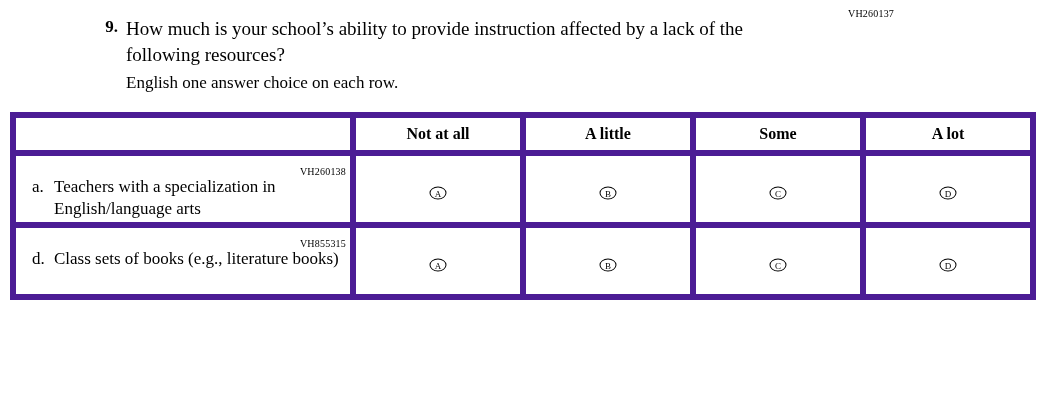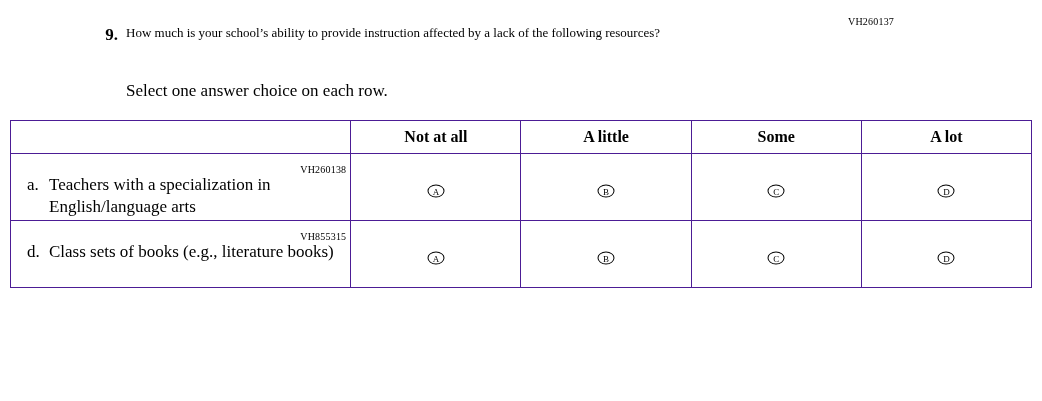--- a/index.html
+++ b/index.html
@@ -13,21 +13,20 @@
     font-family: "Liberation Serif", serif;
     color: #000000;
     position: relative;
     overflow: hidden;
   }
 
   .page {
     position: relative;
     width: 1042px;
     height: 294px;
-    margin-top: 8px;
   }
 
   
   .item-id-top {
     position: absolute;
     top: 8px;
     left: 848px;
     font-family: "Liberation Serif", serif;
     font-size: 10px;
     letter-spacing: 0.2px;
@@ -47,21 +46,21 @@
   .stem-number {
     font-weight: bold;
     font-size: 17px;
     width: 22px;
     flex: 0 0 22px;
     text-align: right;
     padding-right: 8px;
     line-height: 1.35;
   }
   .stem-text {
-    font-size: 13px;
+    font-size: 19px;
     line-height: 1.35;
   }
   .directions {
     position: absolute;
     top: 72px;
     left: 126px;
     font-size: 17px;
     line-height: 1.35;
   }
   .directions b {
@@ -72,21 +71,21 @@
   table.matrix {
     position: absolute;
     top: 112px;
     left: 10px;
     width: 1022px;
     border-collapse: collapse;
     table-layout: fixed;
   }
   table.matrix th,
   table.matrix td {
-    border: 1px solid #4c1d95;
+    border: 6px solid #4c1d95;
     padding: 0;
     vertical-align: top;
   }
   table.matrix thead th {
     height: 32px;
     font-size: 16px;
     font-weight: bold;
     text-align: center;
     vertical-align: middle;
     font-family: "Liberation Serif", serif;
@@ -156,21 +155,21 @@
 
   <div class="item-id-top">VH260137</div>
 
   <div class="stem">
     <div class="stem-row">
       <div class="stem-number">9.</div>
       <div class="stem-text">How much is your school’s ability to provide instruction affected by a lack of the following resources?</div>
     </div>
   </div>
 
-  <div class="directions"><span>Select </span><b>one</b><span> answer choice on each row.</span></div>
+  <div class="directions"><span>English </span><b>one</b><span> answer choice on each row.</span></div>
 
   <table class="matrix">
     <colgroup>
       <col class="col-stemtext">
       <col class="col-opt">
       <col class="col-opt">
       <col class="col-opt">
       <col class="col-opt">
     </colgroup>
     <thead>

